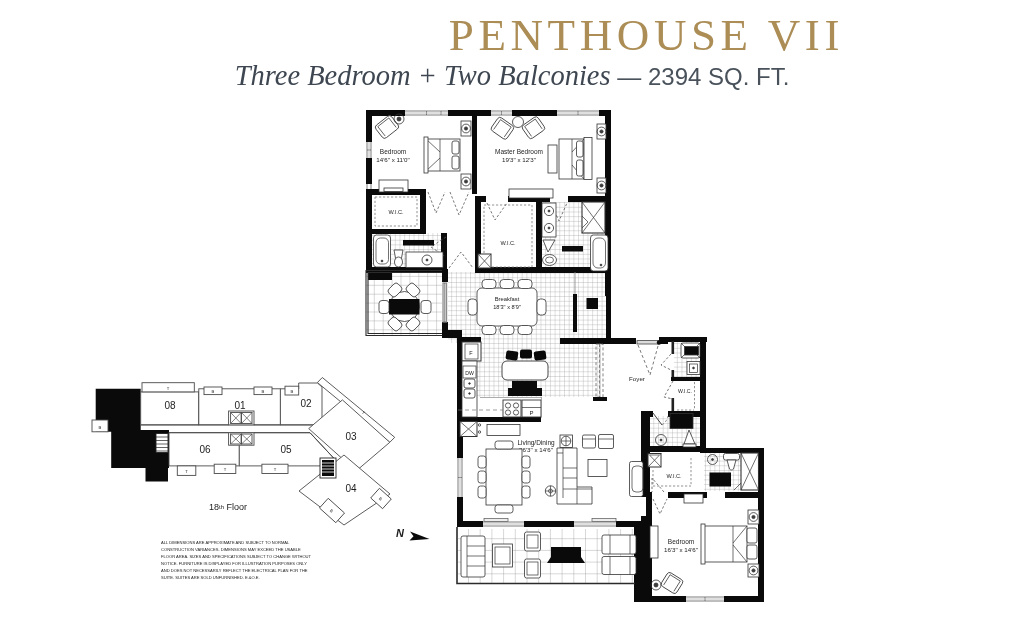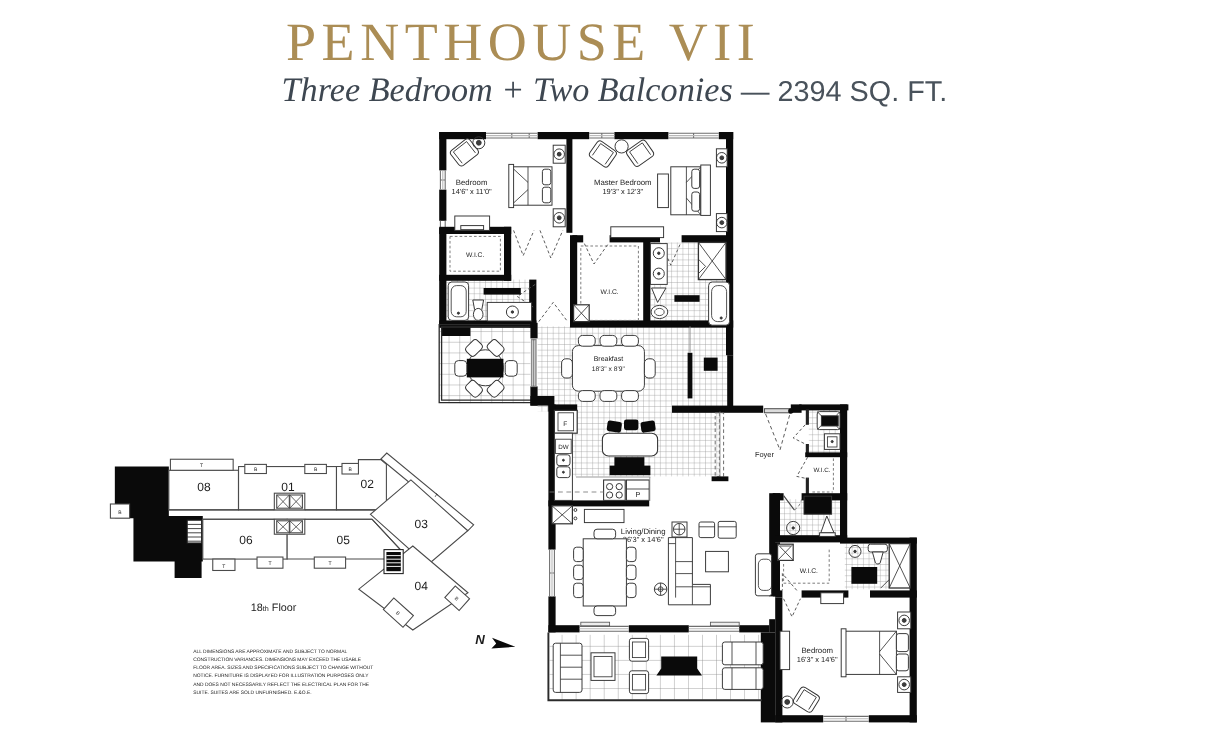--- a/index.html
+++ b/index.html
@@ -1,17 +1,17 @@
 <!DOCTYPE html>
 <html><head>
 <meta charset="utf-8">
 <style>
   html,body{margin:0;padding:0;background:#fff;}
   #page{position:relative;width:1024px;height:622px;background:#fff;overflow:hidden;font-family:"Liberation Sans",sans-serif;}
-  #title{position:absolute;left:16px;top:9px;width:840px;text-align:center;font-family:"Liberation Serif",serif;font-size:45px;color:#ab8d55;letter-spacing:4.6px;font-weight:400;}
+  #title{position:absolute;left:4px;top:9px;width:840px;text-align:right;font-family:"Liberation Serif",serif;font-size:45px;color:#ab8d55;letter-spacing:4.6px;font-weight:400;}
   #subtitle{position:absolute;left:0;top:60px;width:1024px;text-align:center;color:#3e4751;}
   #subtitle .it{font-family:"Liberation Serif",serif;font-style:italic;font-size:28.5px;}
   #subtitle .sans{font-family:"Liberation Sans",sans-serif;font-size:24px;color:#49525b;}
   svg{position:absolute;left:0;top:0;}
   text{font-family:"Liberation Sans",sans-serif;fill:#1c1c1c;}
 </style>
 </head>
 <body>
 <div id="page">
 

